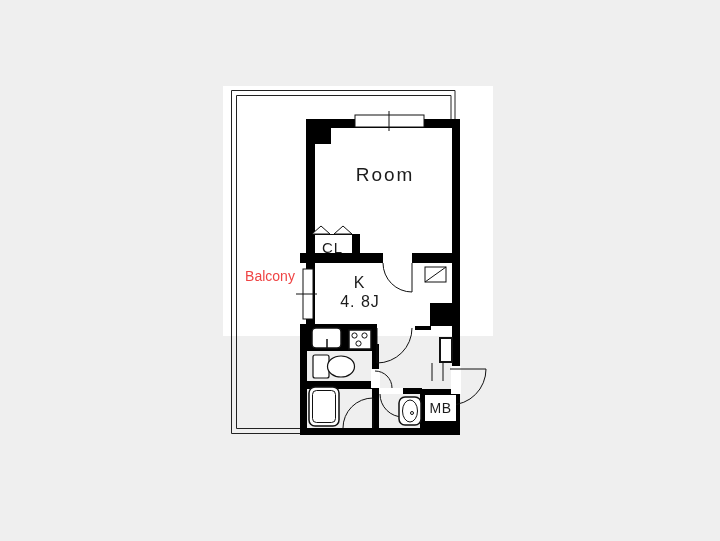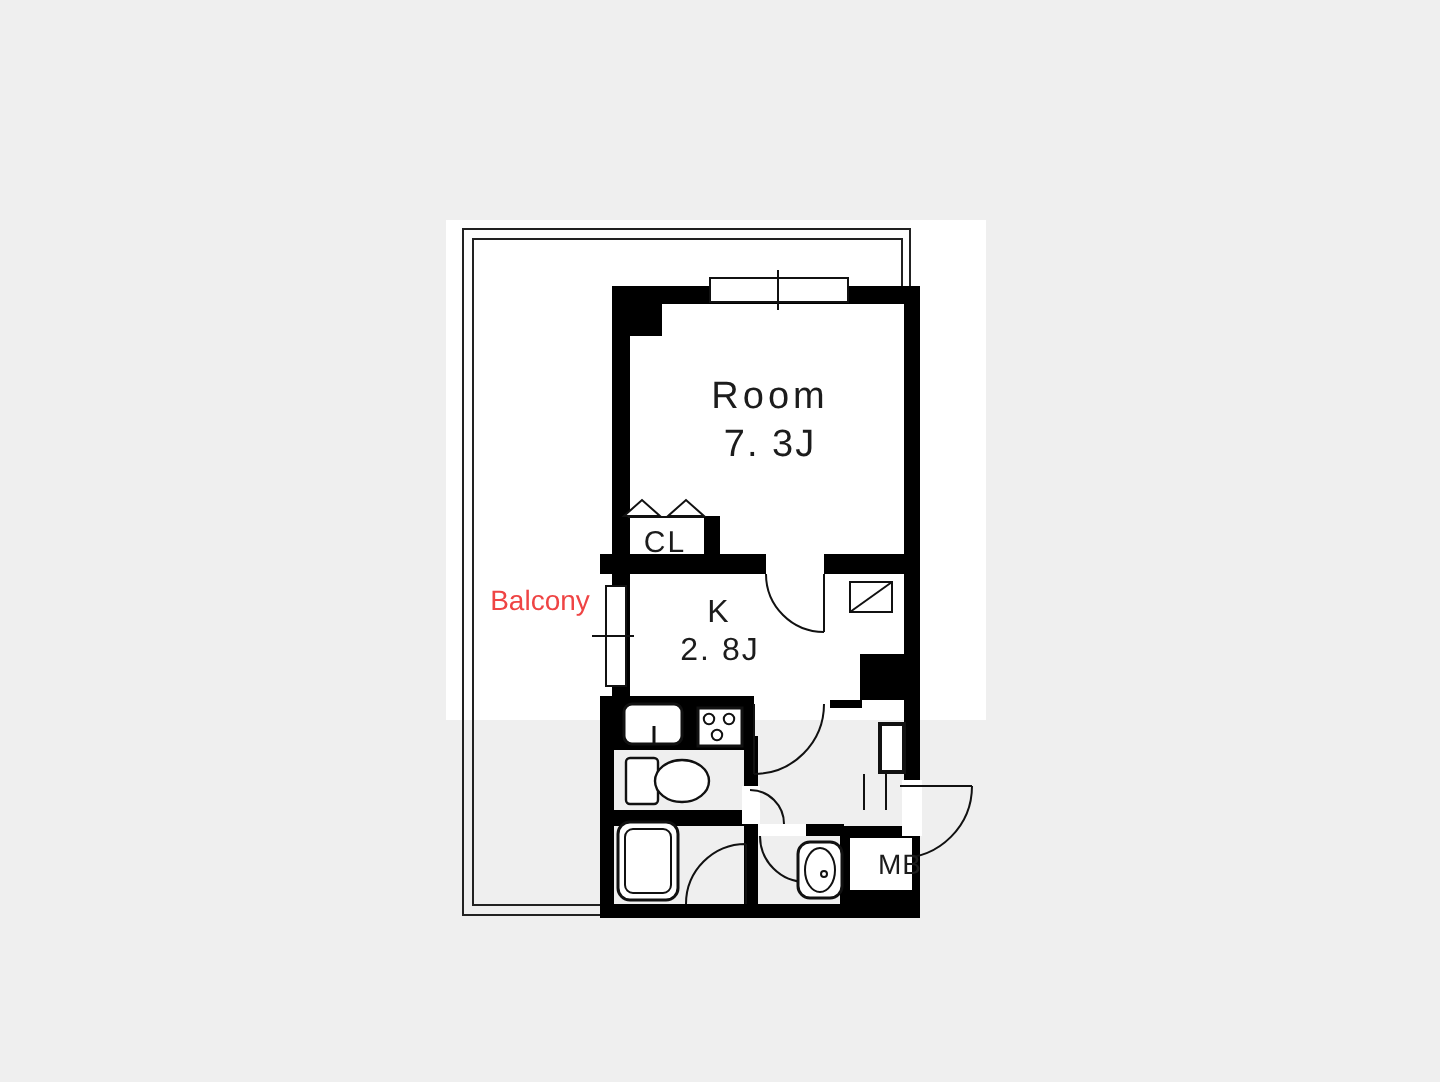--- a/index.html
+++ b/index.html
@@ -5,35 +5,35 @@
   html,body{margin:0;padding:0;}
   body{
     width:720px;height:541px;overflow:hidden;
     font-family:"Liberation Sans", sans-serif;
     background:#efefef;
   }
   .stage{
     position:relative;width:720px;height:541px;background:#efefef;
   }
   .sheet{
-    position:absolute;left:223px;top:110px;width:270px;height:250px;
+    position:absolute;left:223px;top:86px;width:270px;height:250px;
     background:#ffffff;
   }
   .sheet svg{position:absolute;left:0;top:0;}
   .lbl{
     position:absolute;color:#1c1c1c;text-align:center;
     white-space:nowrap;line-height:1;
   }
   .lbl-room       {left:101px;top:79px; width:122px;font-size:19px;letter-spacing:2px;}
   .lbl-room-size  {left:101px;top:103px;width:122px;font-size:19px;letter-spacing:1px;}
   .lbl-cl         {left:89px; top:154px;width:41px; font-size:15px;letter-spacing:1px;text-align:center;}
   .lbl-balcony    {left:6px;  top:183px;width:82px; font-size:14px;color:#ef4444;}
   .lbl-k          {left:95px; top:189px;width:82px; font-size:16px;}
   .lbl-k-size     {left:96px; top:208px;width:82px; font-size:16px;letter-spacing:1px;}
-  .lbl-mb         {left:197px;top:315px;width:41px; font-size:14px;letter-spacing:0.5px;text-align:right;}
+  .lbl-mb         {left:197px;top:315px;width:41px; font-size:14px;letter-spacing:0.5px;}
 </style>
 </head>
 <body>
 
 <div class="stage">
   <div class="sheet">
 
     <svg width="270" height="349" viewBox="0 0 270 349">
 
       <g stroke="#222" fill="none" stroke-width="1">
@@ -123,20 +123,19 @@
       </g>
       <g>
         <rect x="202" y="181" width="21" height="15" fill="#ffffff" stroke="#111" stroke-width="1"></rect>
         <line x1="202" y1="196" x2="223" y2="181" stroke="#111" stroke-width="1"></line>
       </g>
 
       <rect x="202" y="309" width="31" height="26" fill="#ffffff" stroke="none"></rect>
     </svg>
 
     <div class="lbl lbl-room">Room</div>
-    <div class="lbl lbl-room-size">7. 3J</div>
     <div class="lbl lbl-cl">CL</div>
     <div class="lbl lbl-balcony">Balcony</div>
     <div class="lbl lbl-k">K</div>
-    <div class="lbl lbl-k-size">2. 8J</div>
+    <div class="lbl lbl-k-size">4. 8J</div>
     <div class="lbl lbl-mb">MB</div>
   </div>
 </div>
 
 </body></html>

